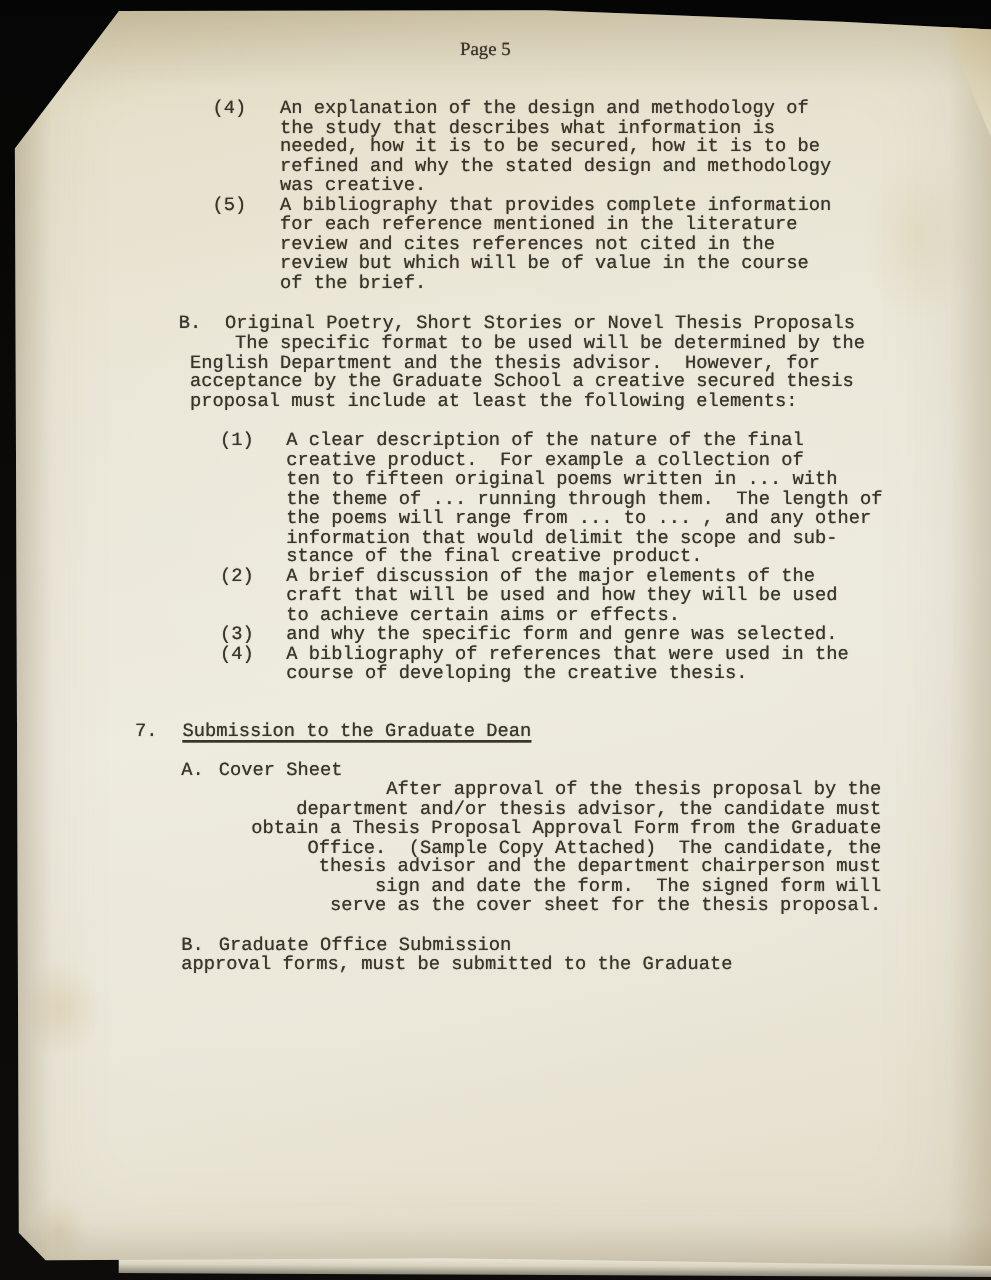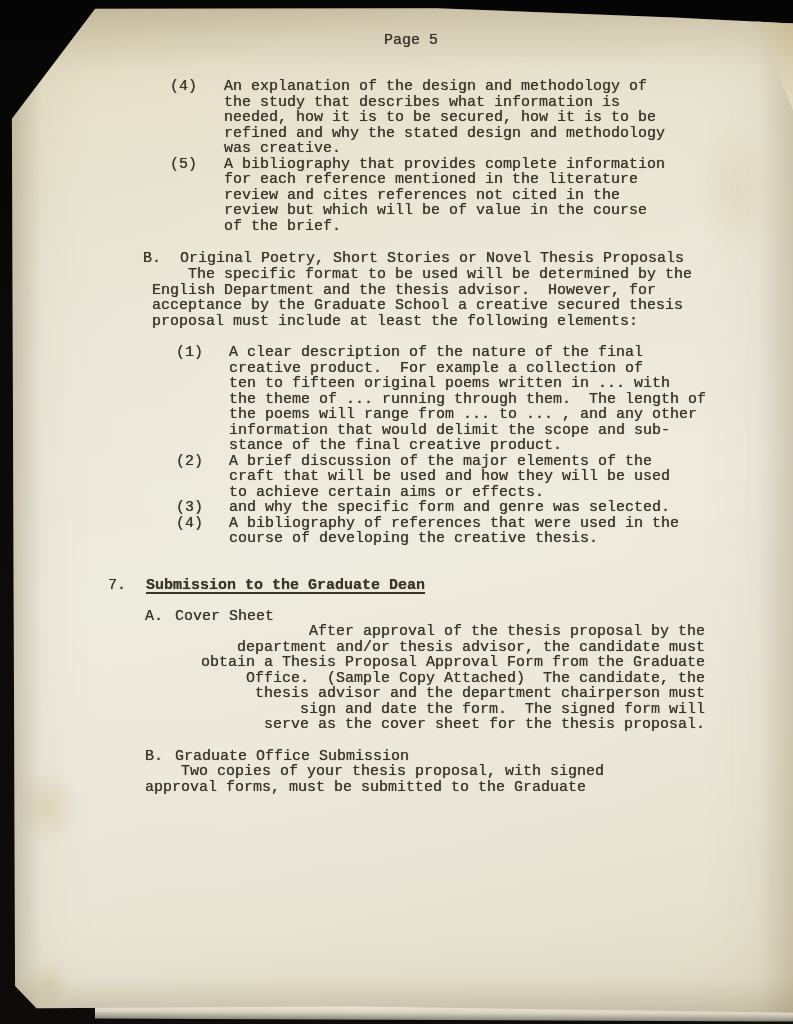--- a/index.html
+++ b/index.html
@@ -97,42 +97,41 @@
   .marker { flex: 0 0 auto; white-space: pre; }
   .m54 { width: 54px; }
   .m53 { width: 53px; }
   .m37 { width: 37px; }
   .m30 { width: 30px; }
   .m38 { width: 38px; }
   .underline {
     text-decoration: underline;
     text-decoration-thickness: 1.5px;
     text-underline-offset: 3px;
-    font-weight: bold;
   }
 </style>
 </head>
 <body>
 
 <div id="screen">
 
   <div class="under-sheet"></div>
 
   <div class="paper">
 
     <div class="shade top"></div>
     <div class="shade left"></div>
     <div class="shade right"></div>
     <div class="shade bottom"></div>
     <div class="corner-fold"></div>
     <div class="stain s1"></div>
     <div class="stain s2"></div>
     <div class="stain s3"></div>
 
-    <div class="block" style="left:384px; top:33px;">Page 5</div>
+    <div class="block" style="left:368px; top:33px;font-family:Liberation Serif, serif;">Page 5</div>
 
     <div class="block" style="left:170px; top:79px; width:500px;">
       <div class="li">
         <div class="marker m54">(4)</div>
         <div>
             <div class="line">An explanation of the design and methodology of</div>
             <div class="line">the study that describes what information is</div>
             <div class="line">needed, how it is to be secured, how it is to be</div>
             <div class="line">refined and why the stated design and methodology</div>
             <div class="line">was creative.</div>
@@ -225,18 +224,17 @@
       </div>
 
     <div class="block" style="left:145px; top:749px; width:560px;">
       <div class="li">
         <div class="marker m30">B.</div>
         <div class="line">Graduate Office Submission</div>
       </div>
     </div>
 
     <div class="block" style="left:145px; top:764px; width:560px;">
-        <div class="line">    Two copies of your thesis proposal, with signed</div>
         <div class="line">approval forms, must be submitted to the Graduate</div>
       </div>
 
   </div>
 </div>
 
 </body></html>

